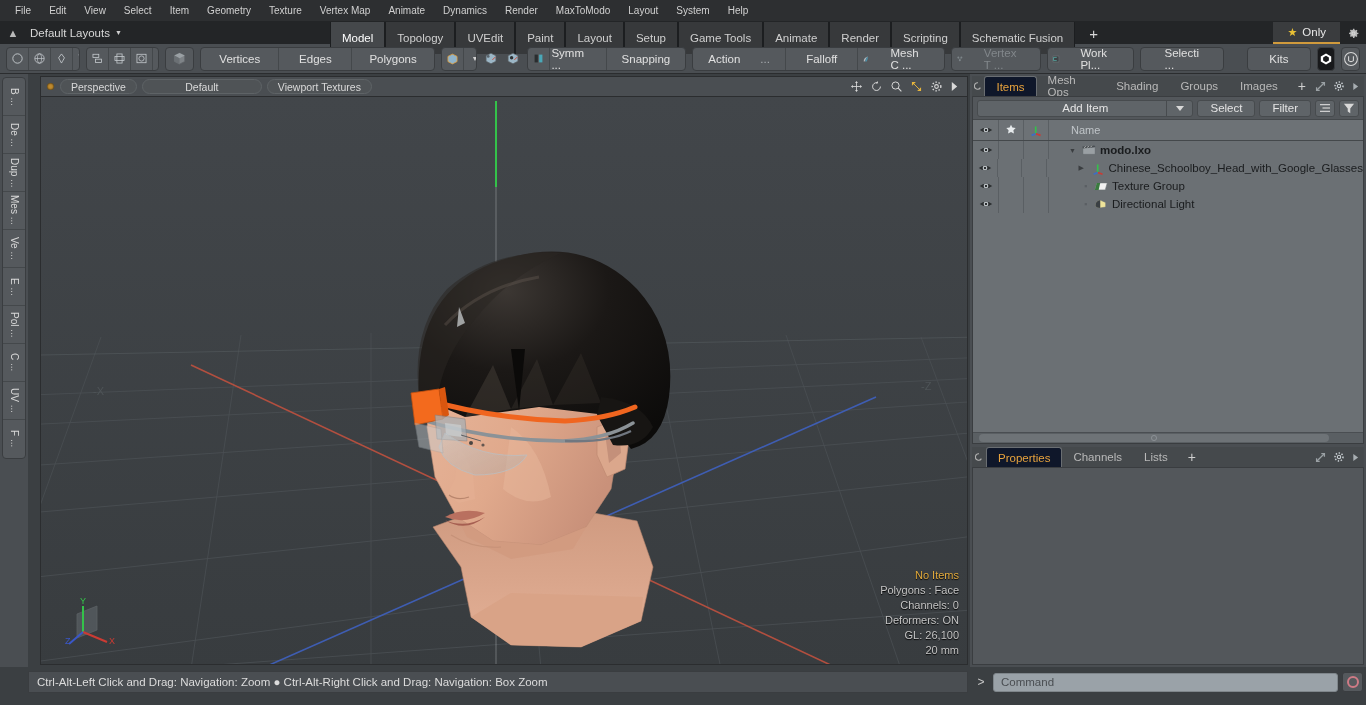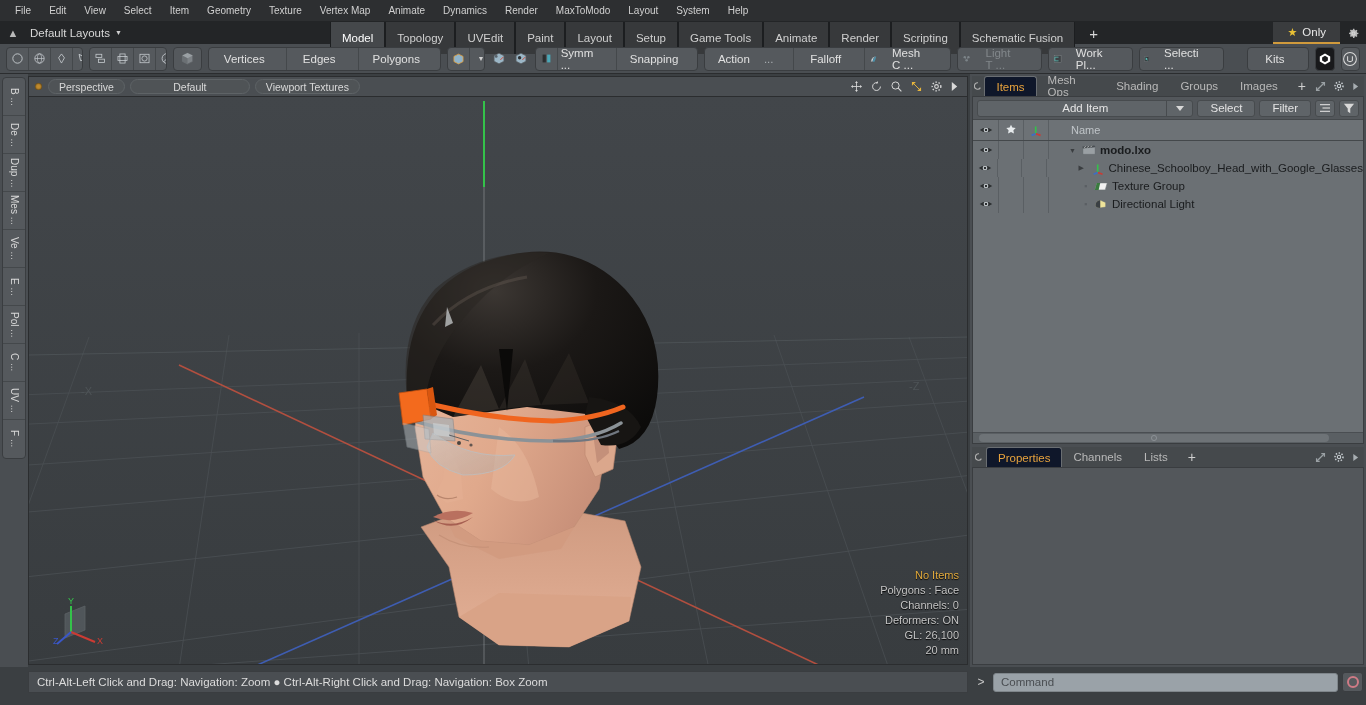--- a/index.html
+++ b/index.html
@@ -30,39 +30,39 @@
   .gear-top { width:26px; display:flex; align-items:center; justify-content:center; background:#232527;}
 
   
   .toolbar { height:30px; background:#4a4e52; display:flex; align-items:center;
     padding:0 3px; gap:0px; border-bottom:1px solid #2b2d2f; }
   .tgroup { display:flex; align-items:center; background:#55595d; border:1px solid #3a3d40;
     border-radius:4px; height:24px; margin:0 3px; overflow:hidden; }
   .tbtn { height:22px; min-width:22px; display:flex; align-items:center; justify-content:center;
     padding:0 4px; border-right:1px solid #44484b; }
   .tbtn:last-child{ border-right:none; }
-  .tbtn.lbl { padding:0 24px 0 4px; gap:14px; color:#e0e0e0; font-size:11.5px; }
+  .tbtn.lbl { padding:0 24px 0 4px; gap:20px; color:#e0e0e0; font-size:11.5px; }
   .tbtn.dim { color:#82878b; }
   .solo { background:#55595d; border:1px solid #3a3d40; border-radius:4px; height:24px;
     display:flex; align-items:center; justify-content:center; padding:0 6px; margin:0 3px; gap:5px;
     color:#e0e0e0; font-size:11.5px;}
 
   
   .main { display:flex; height:593px; background:#3b3f42; }
 
   
   .vstrip { width:28px; background:#4a4e52; padding:3px 2px; }
   .vtabs { background:#55595d; border:1px solid #3a3d40; border-radius:4px; overflow:hidden;}
   .vtab { height:38px; border-bottom:1px solid #44484b; display:flex; align-items:center;
     justify-content:center; }
   .vtab span { writing-mode:vertical-rl; font-size:10px; color:#d8d8d8; letter-spacing:0px; }
 
   
   .vp-wrap { flex:1; padding:2px 2px 2px 0; display:flex; flex-direction:column; }
-  .vp { flex:1; background:#7f1d1d; border:1px solid #2b2d2f; position:relative; overflow:hidden; }
+  .vp { flex:1; background:#7f1d1d; border:1px solid #2b2d2f; position:relative; overflow:hidden;margin-left:12px; }
   .vp-header { height:20px; background:#4a4e52; display:flex; align-items:center; padding:0 4px;
      border-bottom:1px solid #2b2d2f; }
   .vp-dot { width:7px; height:7px; border-radius:50%; background:#c08b2e; margin:0 6px 0 2px;
      box-shadow:0 0 2px #000 inset;}
   .vpbtn { height:15px; border:1px solid #5e6366; border-radius:8px; background:#4f5356;
      color:#d9d9d9; font-size:10.5px; display:flex; align-items:center; justify-content:center;
      padding:0 10px; margin-right:5px; }
   .vp-icons { margin-left:auto; display:flex; align-items:center; gap:7px; padding-right:4px; }
   .vp-canvas { position:absolute; inset:20px 0 0 0; overflow:hidden;
      background:linear-gradient(#3f4346,#393d40); }
@@ -355,21 +355,21 @@
 
   <div class="tgroup">
     <div class="tbtn lbl dim">
       <svg width="14" height="14" viewBox="0 0 20 20">
         <circle cx="6" cy="6" r="2.6" fill="#7d8589"></circle>
           <circle cx="14" cy="6" r="2.6" fill="#7d8589"></circle>
         <circle cx="10" cy="13" r="2.6" fill="#7d8589"></circle>
         <line x1="6" y1="6" x2="10" y2="13" stroke="#7d8589" stroke-width="1.2"></line>
         <line x1="14" y1="6" x2="10" y2="13" stroke="#7d8589" stroke-width="1.2"></line>
       </svg>
-      <span>Light T ...</span>
+      <span>Vertex T ...</span>
     </div>
   </div>
 
   <div class="tgroup">
     <div class="tbtn lbl">
       <svg width="14" height="14" viewBox="0 0 20 20">
         <rect x="2.5" y="2.5" width="15" height="15" fill="#3e4245" stroke="#8e9498" stroke-width=".8"></rect>
         <path d="M4 14 L4 6 L12 6" fill="none" stroke="#5fc8c0" stroke-width="1.6"></path>
         <path d="M4 14 L12 14" stroke="#5fc8c0" stroke-width="1.6"></path>
       </svg>

